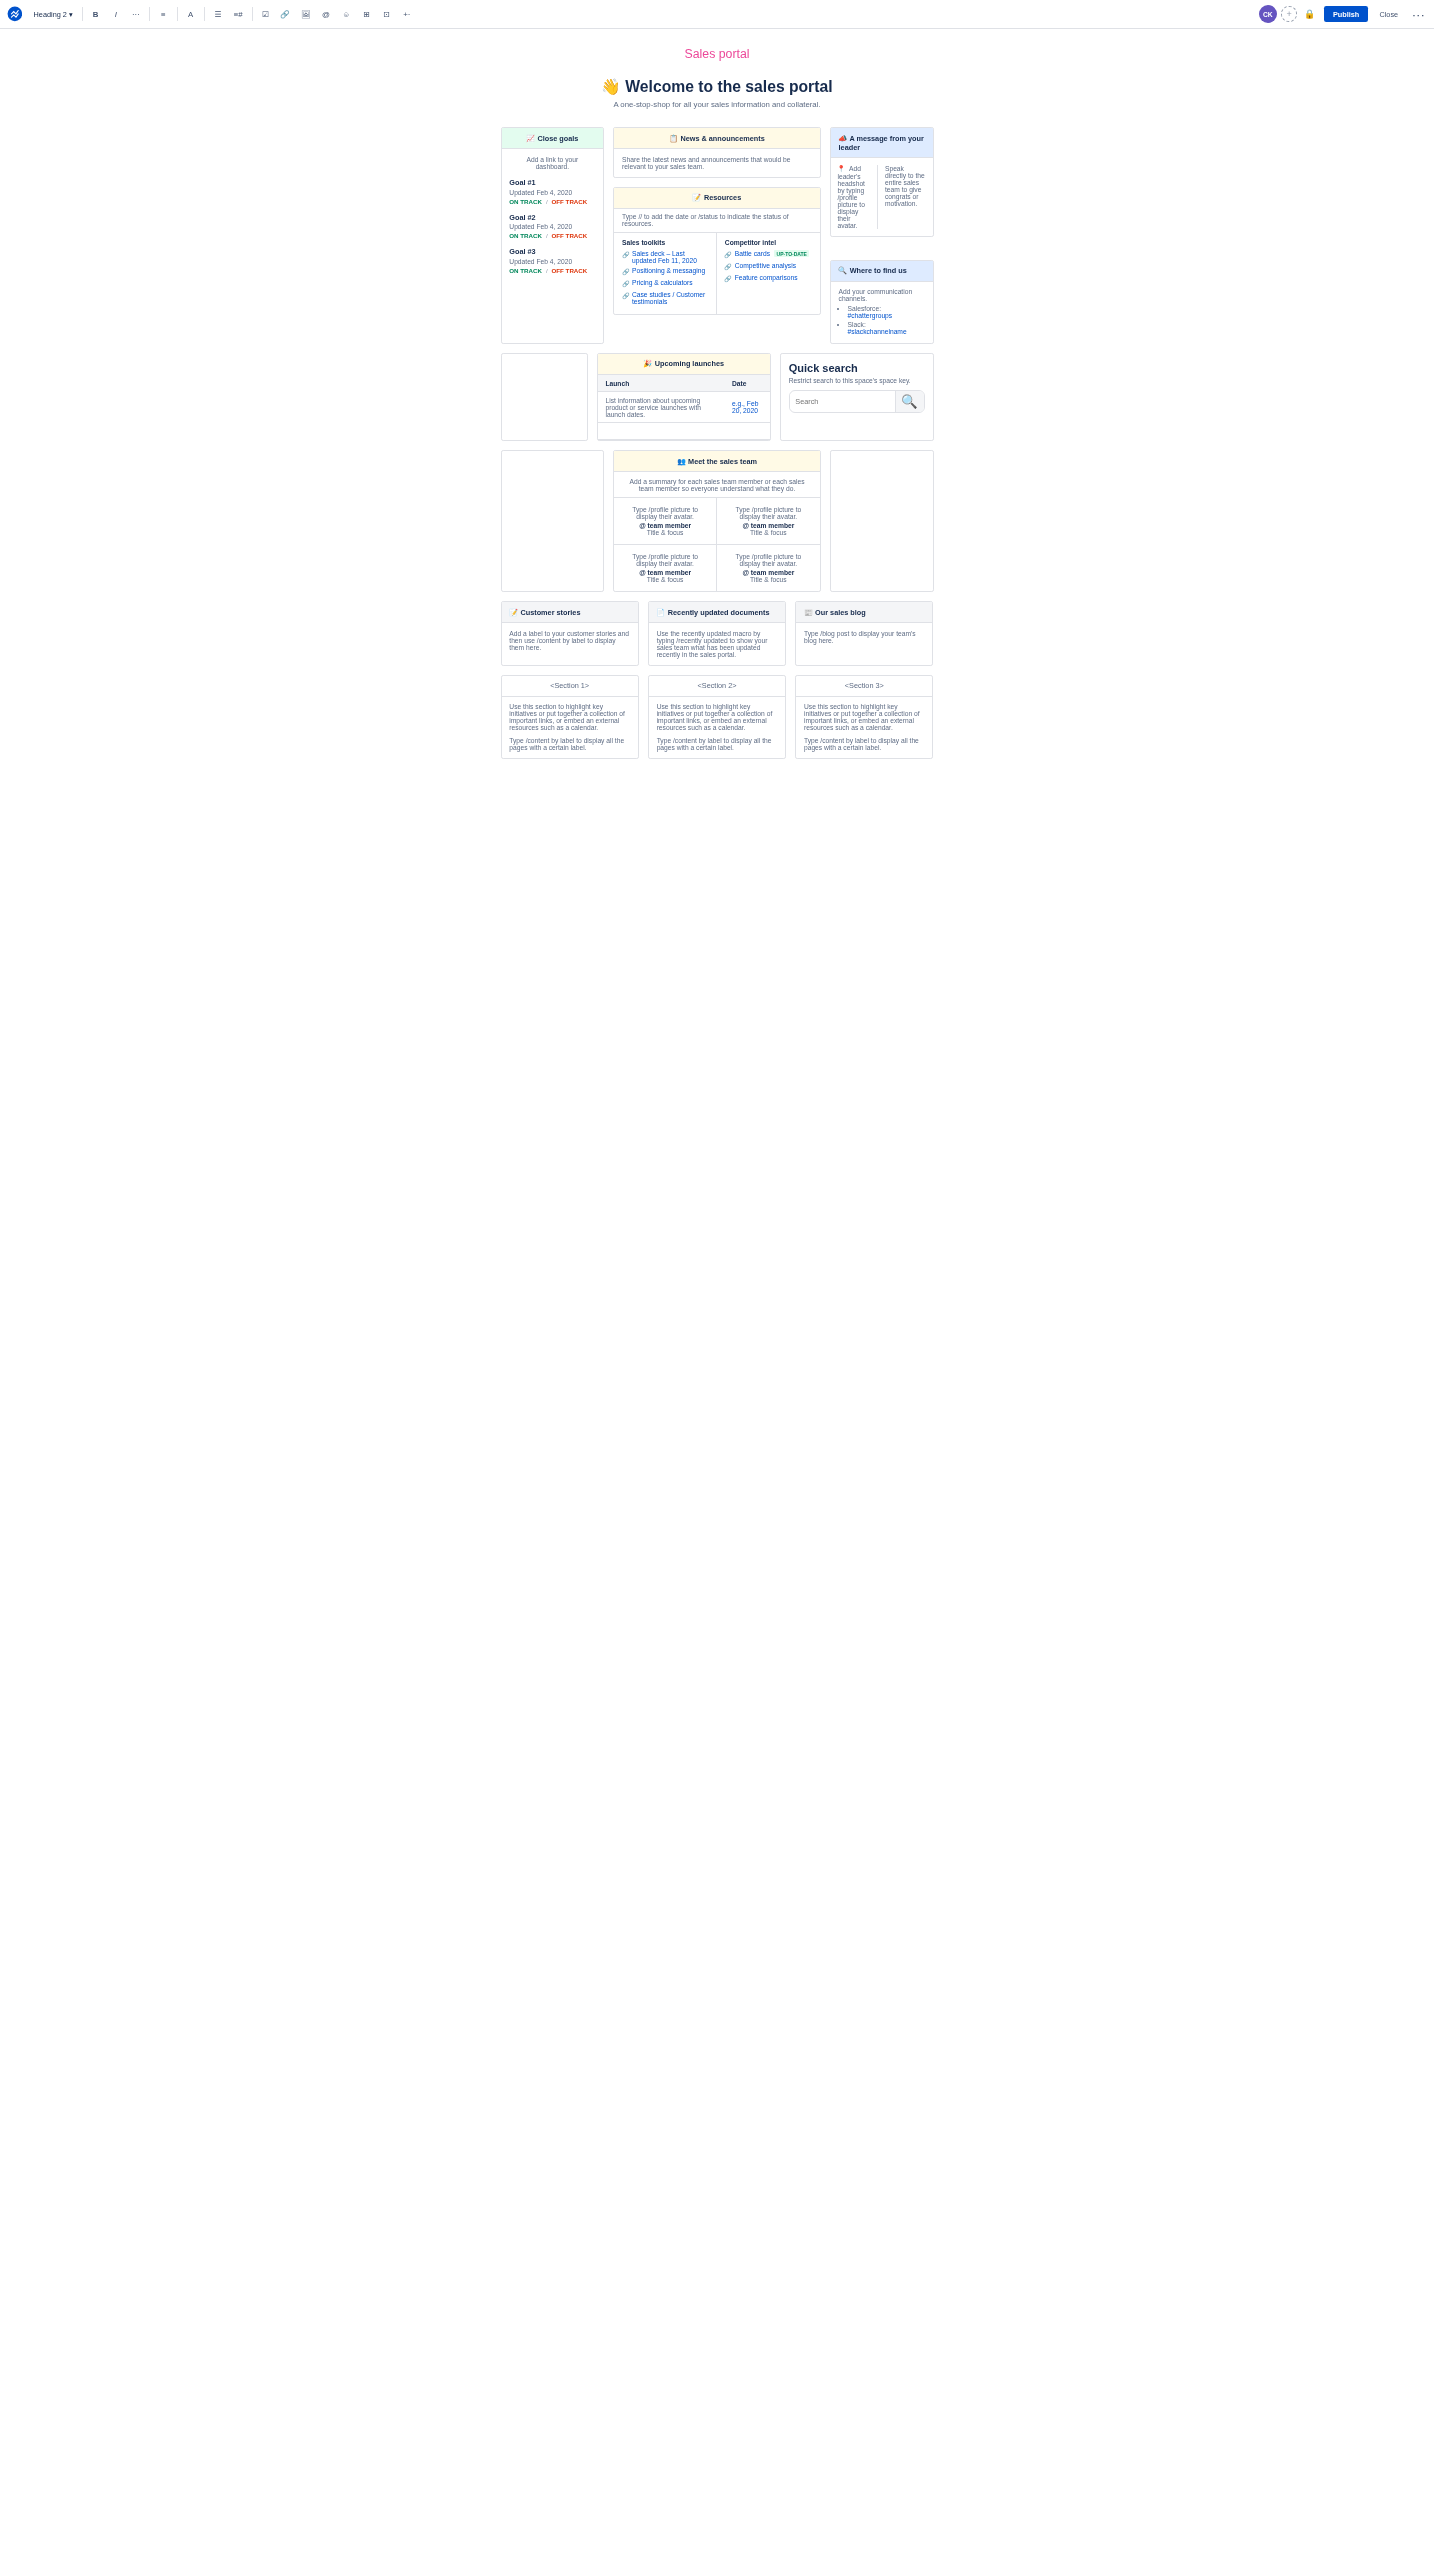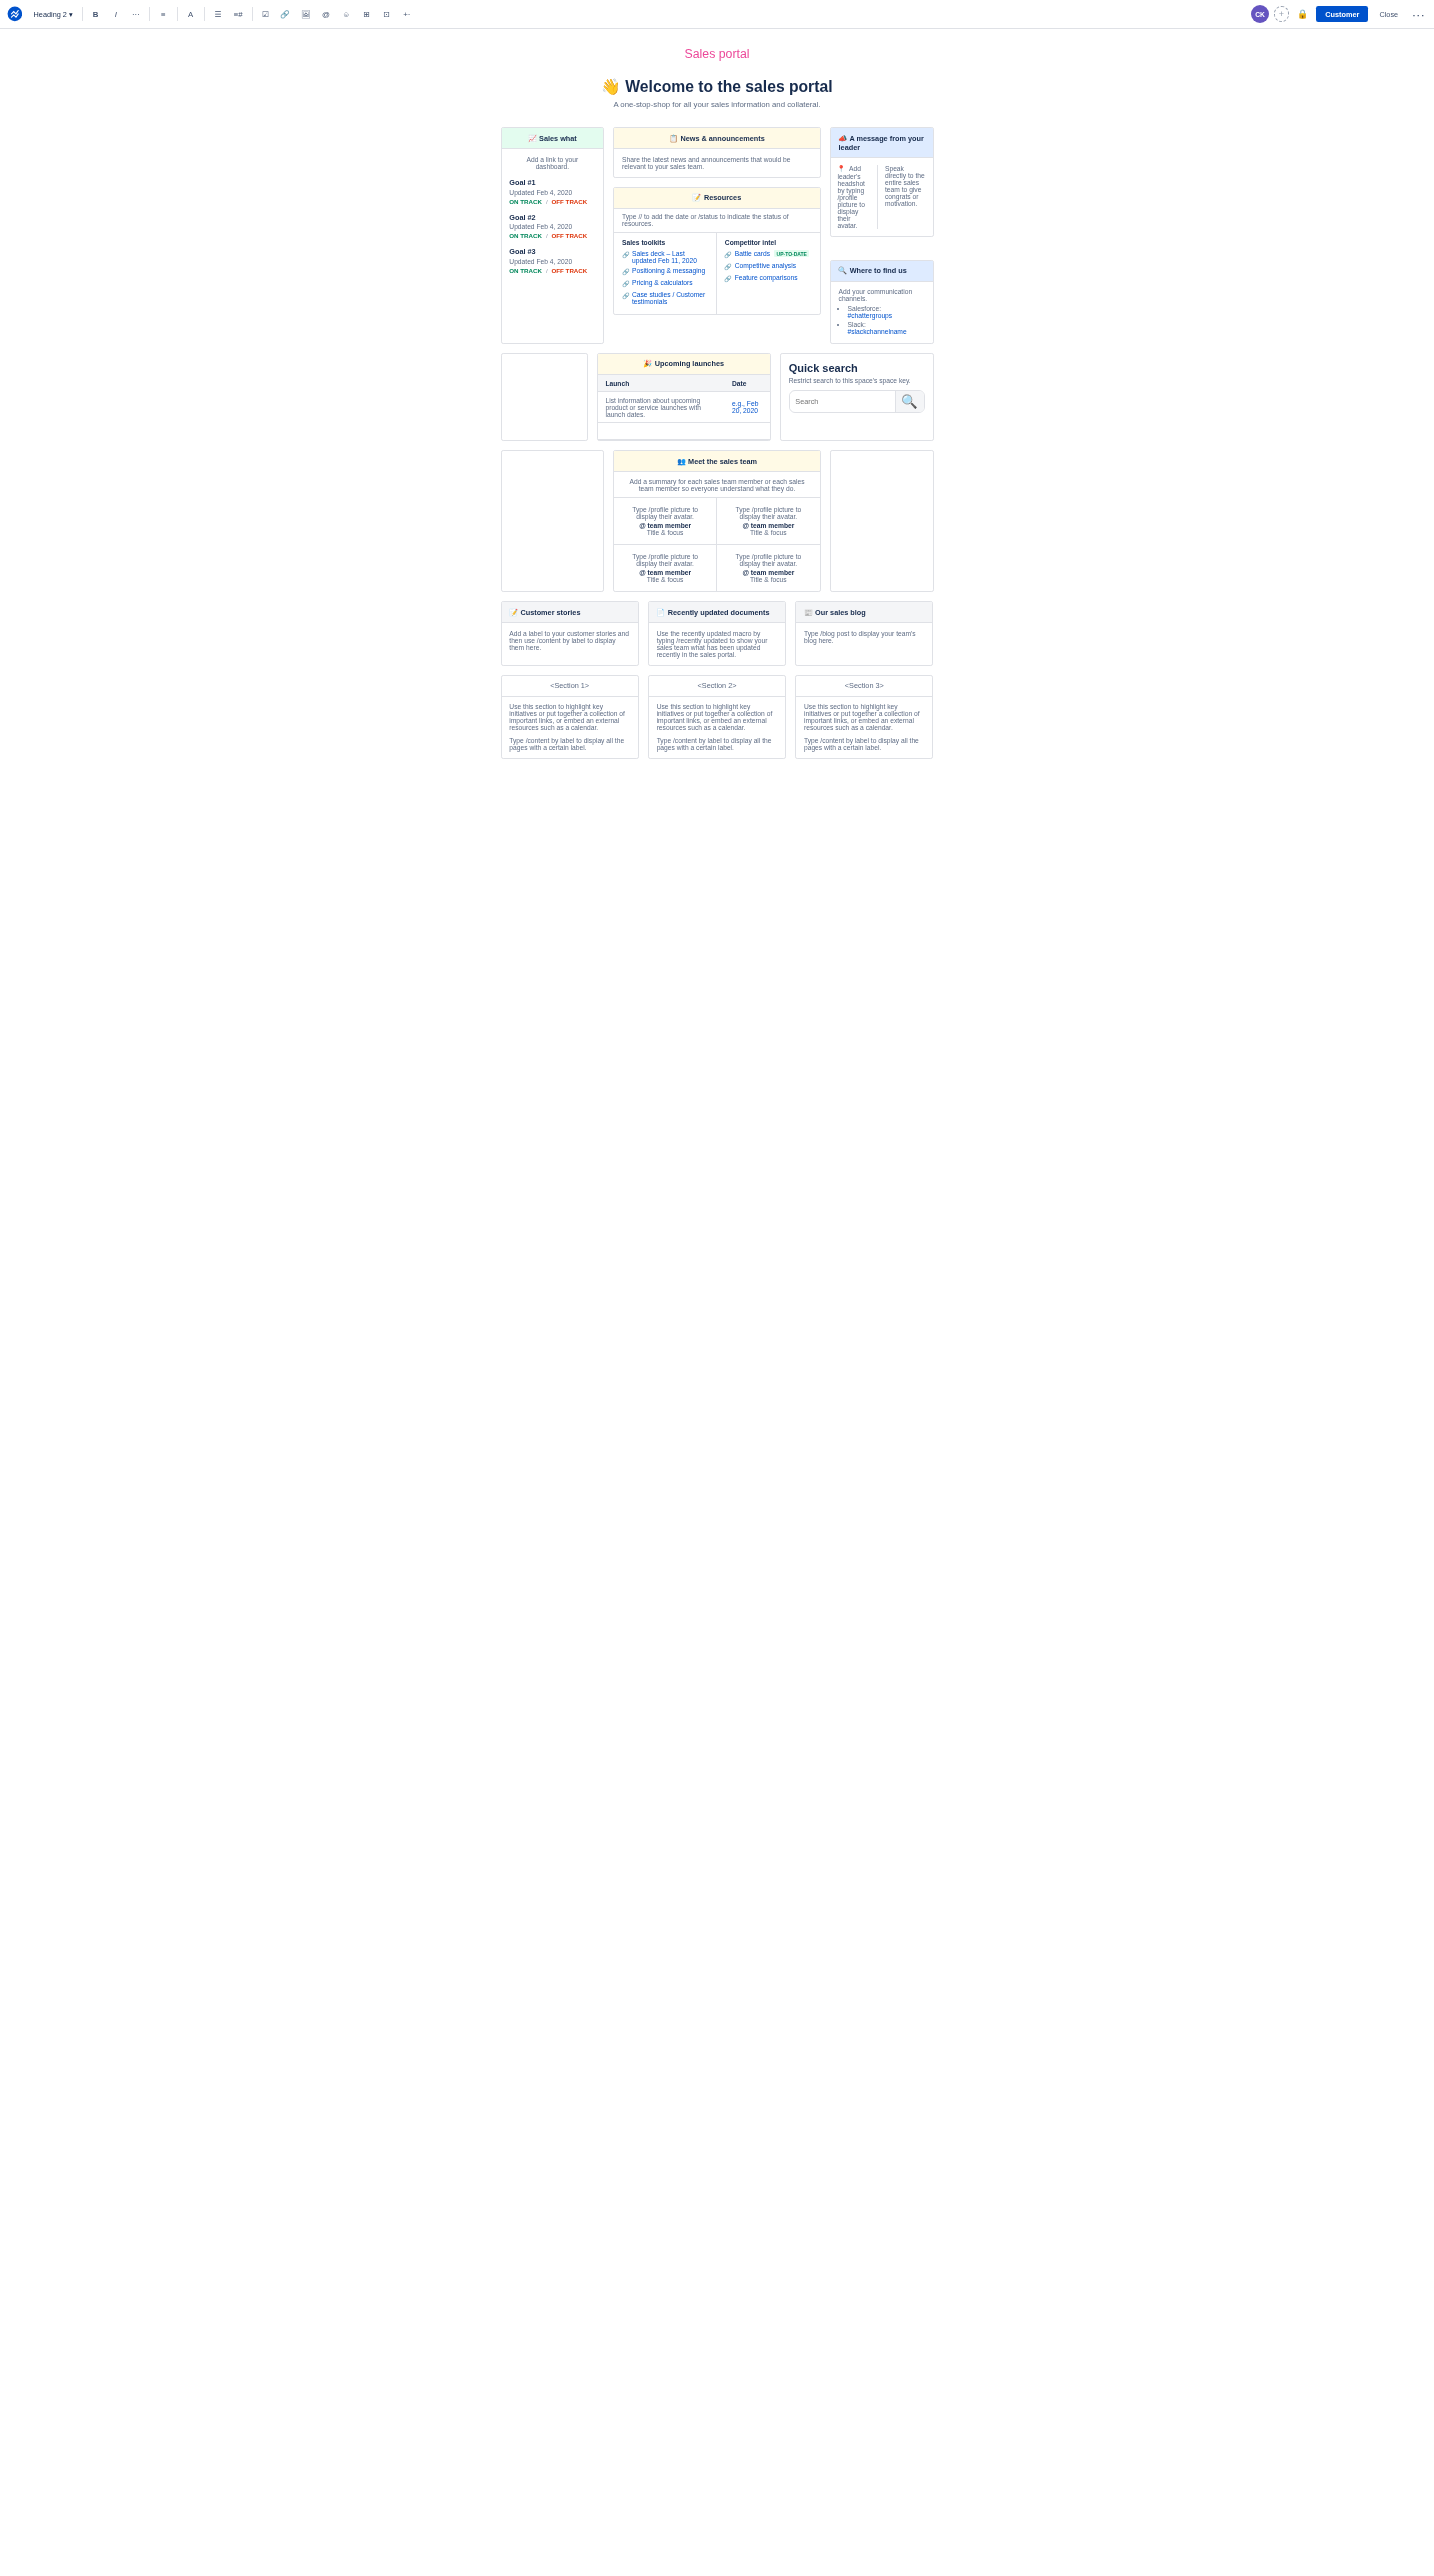--- a/index.html
+++ b/index.html
@@ -353,21 +353,21 @@
   <button class="toolbar-btn">🖼</button>
   <button class="toolbar-btn">@</button>
   <button class="toolbar-btn">☺</button>
   <button class="toolbar-btn">⊞</button>
   <button class="toolbar-btn">⊡</button>
   <button class="toolbar-btn">+·</button>
   <div class="toolbar-right">
     <button class="avatar-btn">CK</button>
     <button class="plus-btn">+</button>
     <button class="icon-btn">🔒</button>
-    <button class="publish-btn">Customer</button>
+    <button class="publish-btn">Publish</button>
     <button class="close-btn">Close</button>
     <button class="more-btn">···</button>
   </div>
 </div>
 
 <div class="page-content">
 
   <div class="page-title">Sales portal</div>
 
   <div>
@@ -376,21 +376,21 @@
       <span>Welcome to the sales portal</span>
     </div>
     <div class="hero-subtitle">A one-stop-shop for all your sales information and collateral.</div>
   </div>
 
   <div style="display: grid; grid-template-columns: 1fr 2fr 1fr; gap: 9px; margin-bottom: 9px;">
 
     <div class="sales-goals-card">
       <div class="sales-goals-header">
         <span>📈</span>
-        <span>Sales what</span>
+        <span>Close goals</span>
       </div>
       <div class="sales-goals-body">
         <div class="add-link-text">Add a link to your dashboard.</div>
         <div class="goal-item">
           <div class="goal-name">Goal #1</div>
           <div class="goal-date">Updated Feb 4, 2020</div>
           <div class="goal-status">
             <span class="on-track">ON TRACK</span>
             <span class="status-sep">/</span>
             <span class="off-track">OFF TRACK</span>

